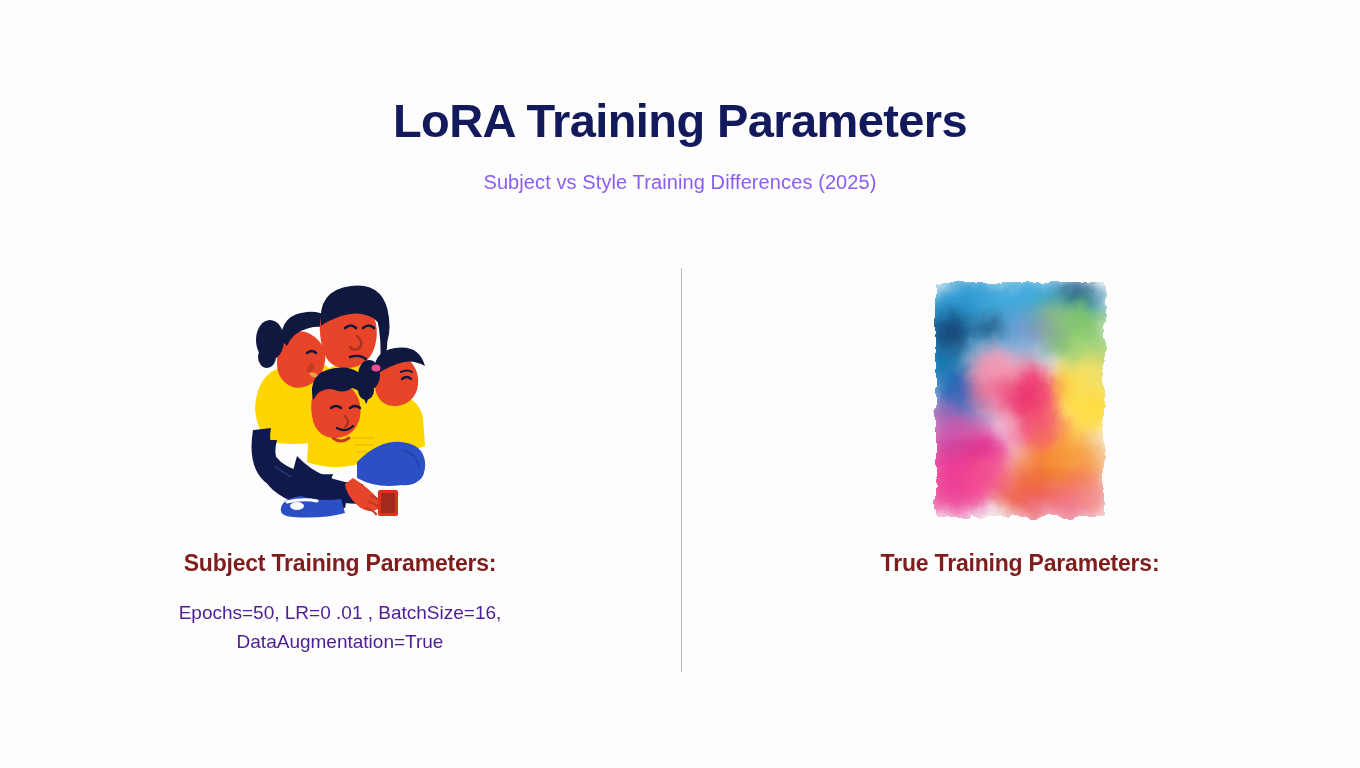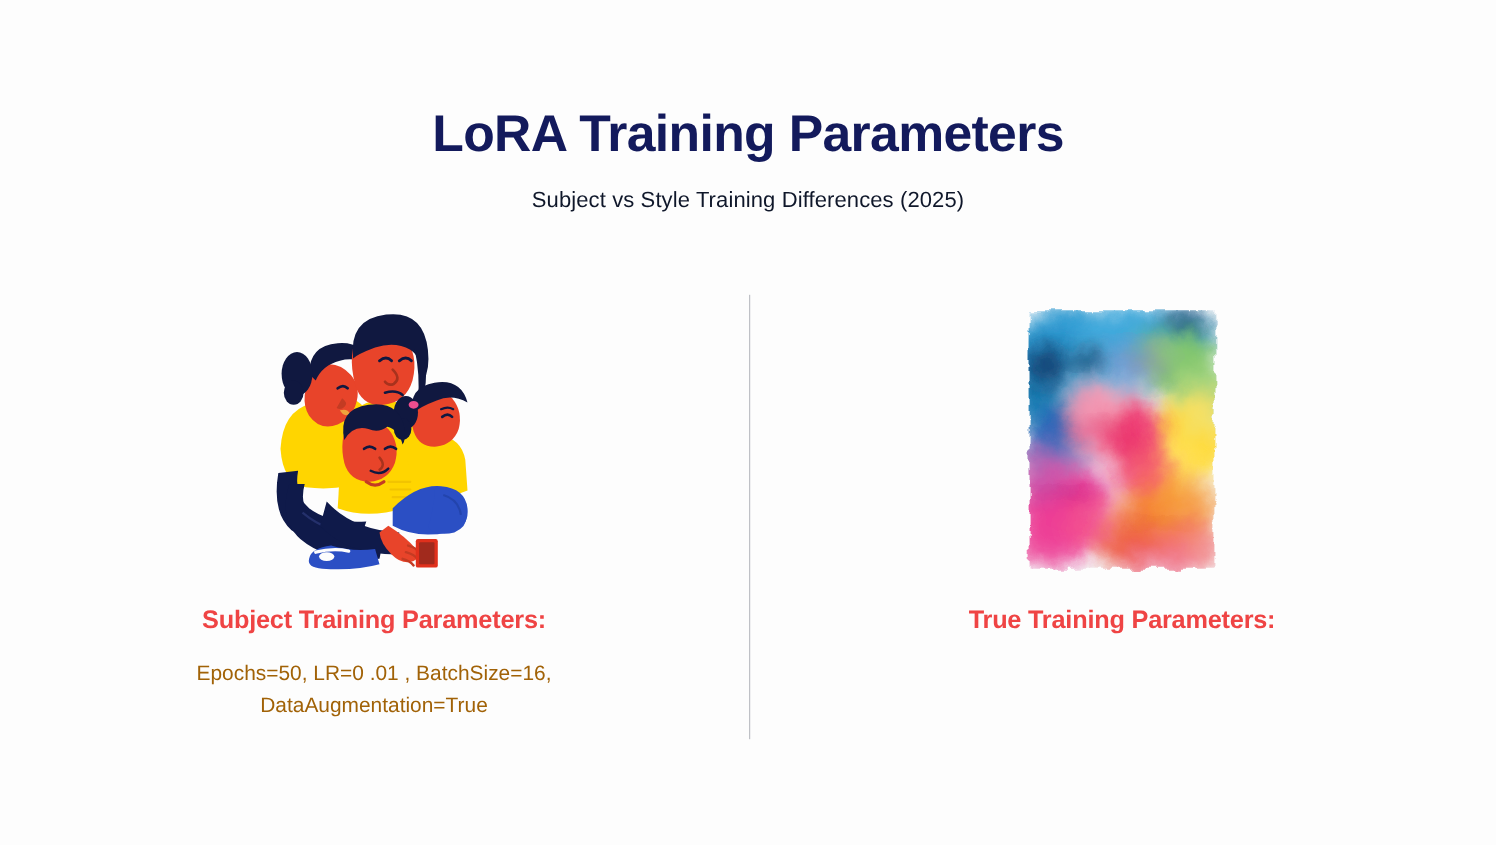--- a/index.html
+++ b/index.html
@@ -38,21 +38,21 @@
     font-weight: bold;
     letter-spacing: -0.6px;
     color: #131a5c;
     line-height: 1.12;
     font-family: "Liberation Sans", sans-serif;
   }
   .slide-subtitle {
     margin: 22px 0 0 0;
     font-size: 20px;
     font-weight: normal;
-    color: #0f172a;
+    color: #8b5cf6;
     letter-spacing: 0.1px;
     line-height: 1.2;
   }
 
   
   .columns {
     position: absolute;
     top: 262px;
     left: 0;
     width: 1360px;
@@ -82,28 +82,28 @@
     height: 258px;
     display: flex;
     align-items: flex-end;
     justify-content: center;
   }
 
   .col-heading {
     margin: 30px 0 0 0;
     font-size: 23px;
     font-weight: bold;
-    color: #ef4444;
+    color: #7f1d1d;
     letter-spacing: -0.2px;
     text-align: right;
   }
   .col-params {
     margin: 21px 0 0 0;
     font-size: 19px;
-    color: #a16207;
+    color: #4c1d95;
     text-align: center;
     line-height: 1.55;
     max-width: 430px;
   }
 
   
   .people-illustration { display:block; }
 
   
   .watercolor-wrap {

